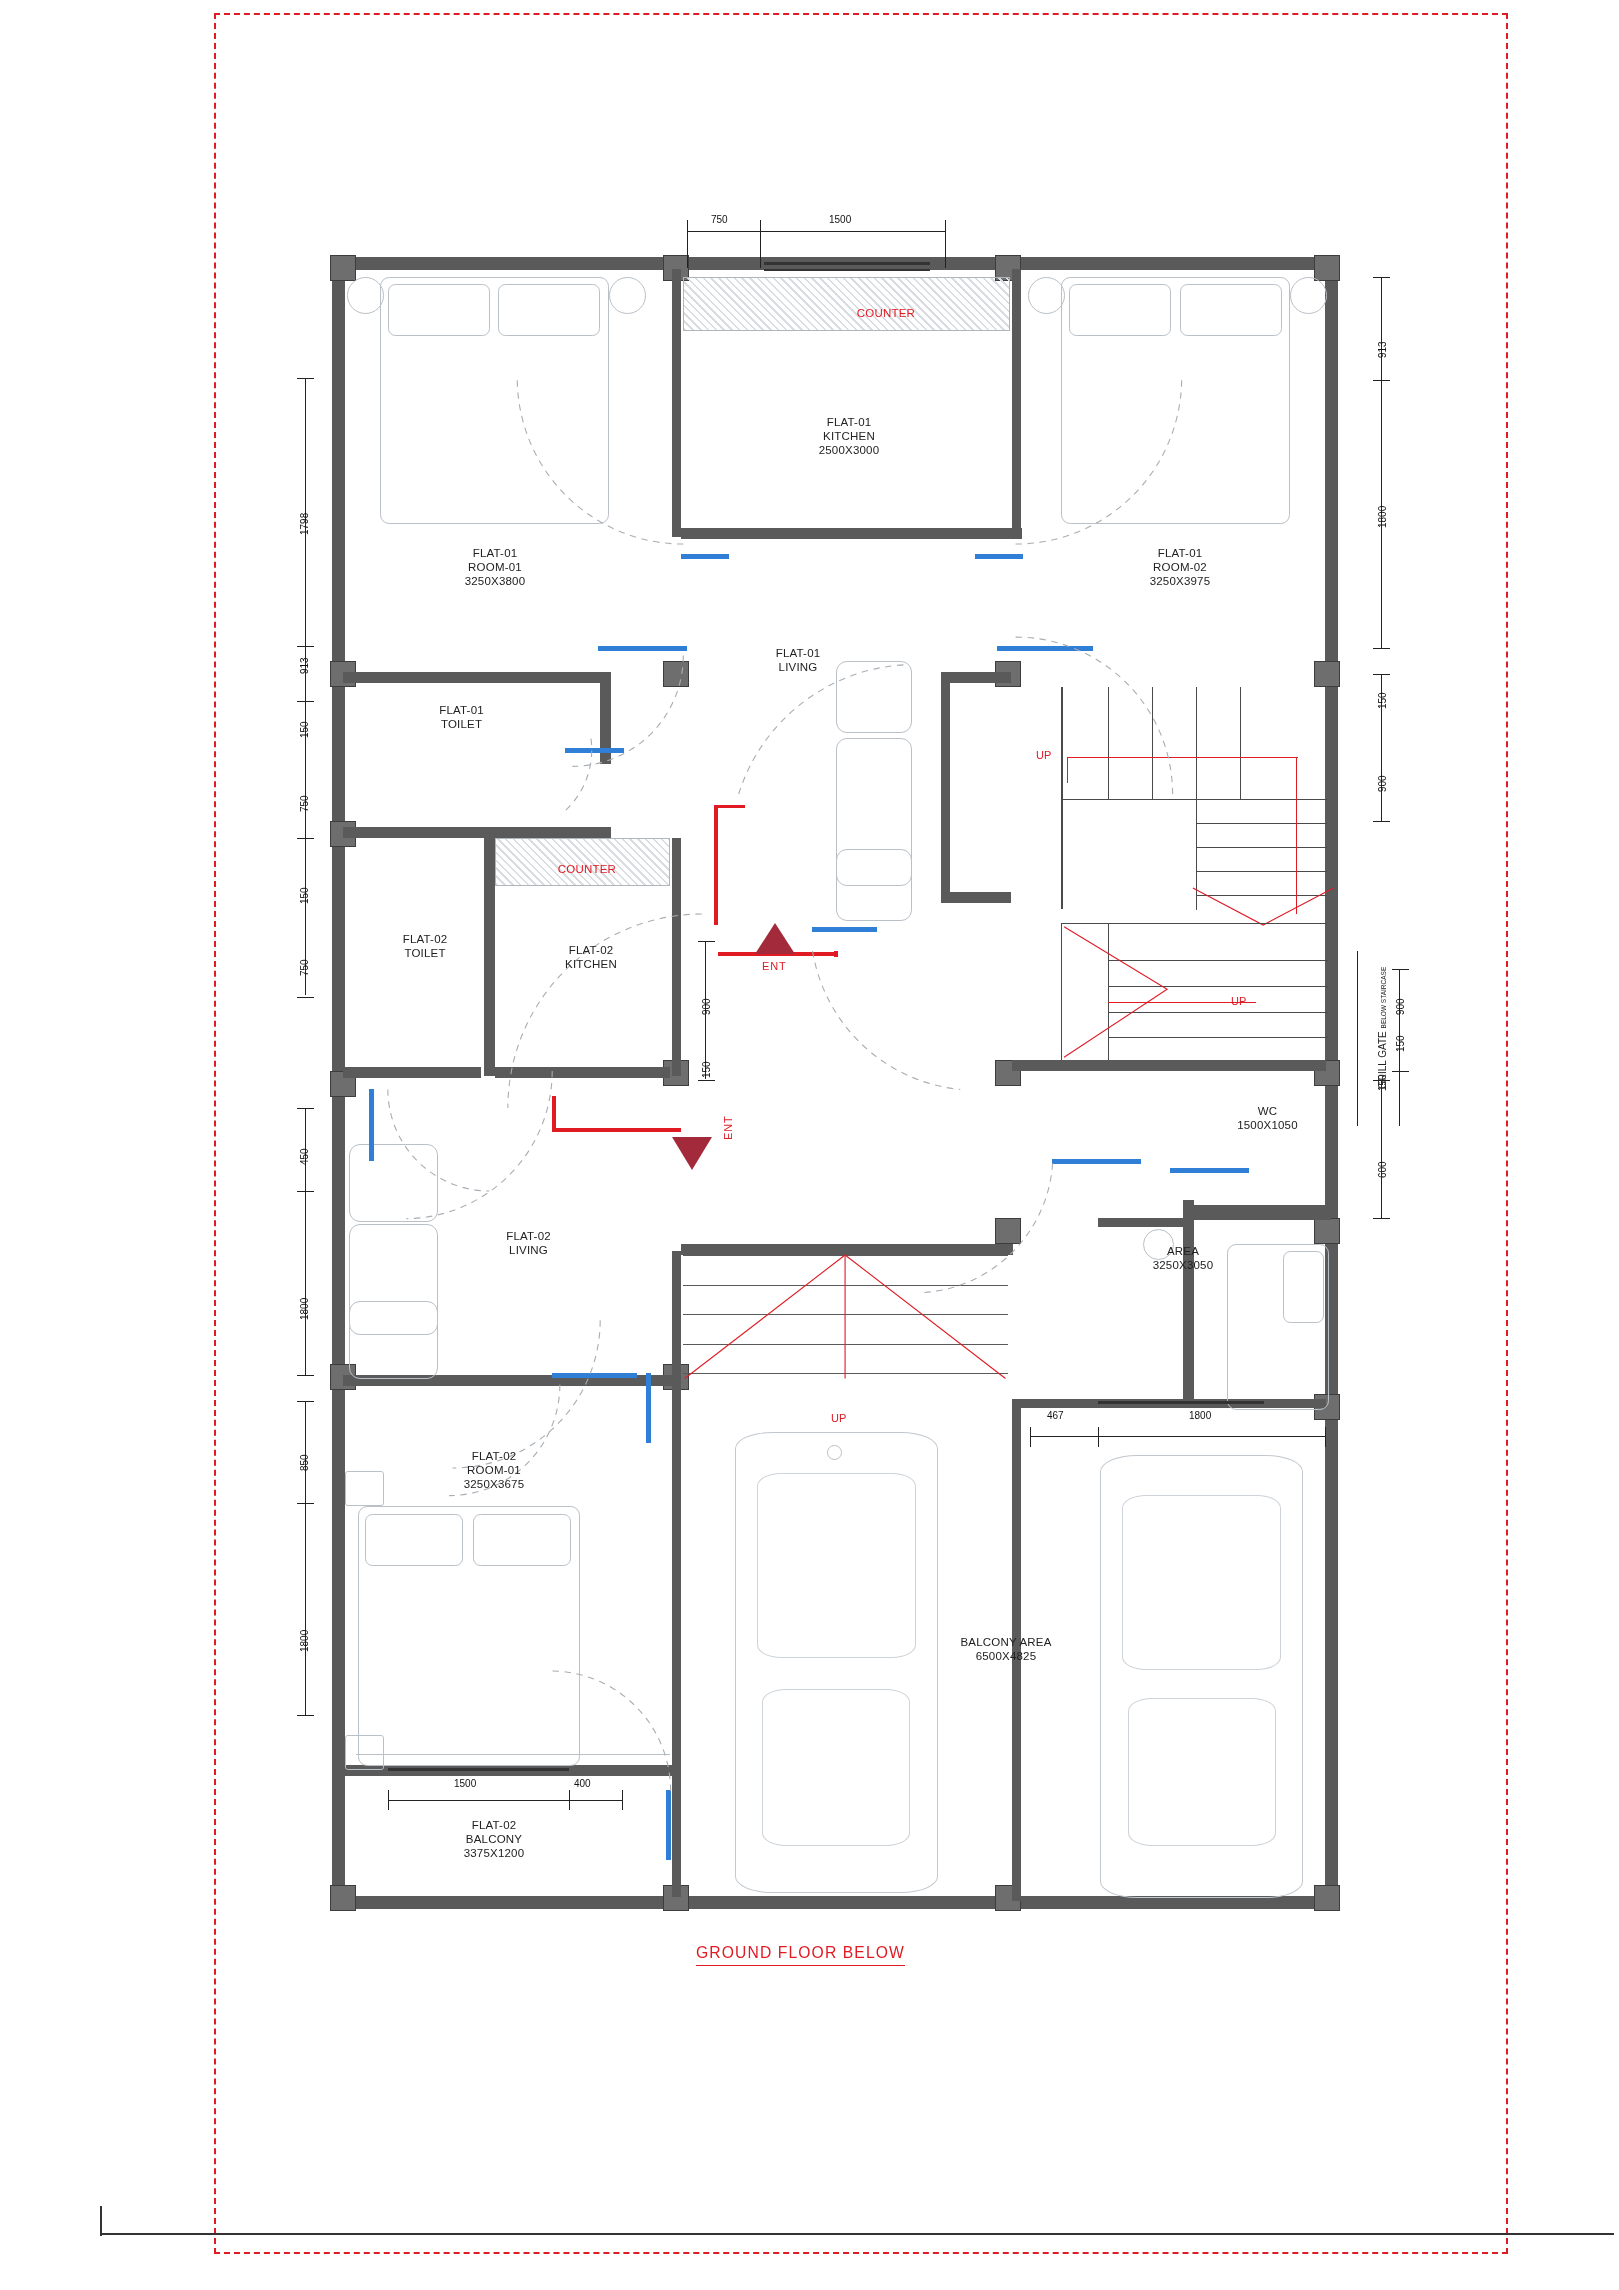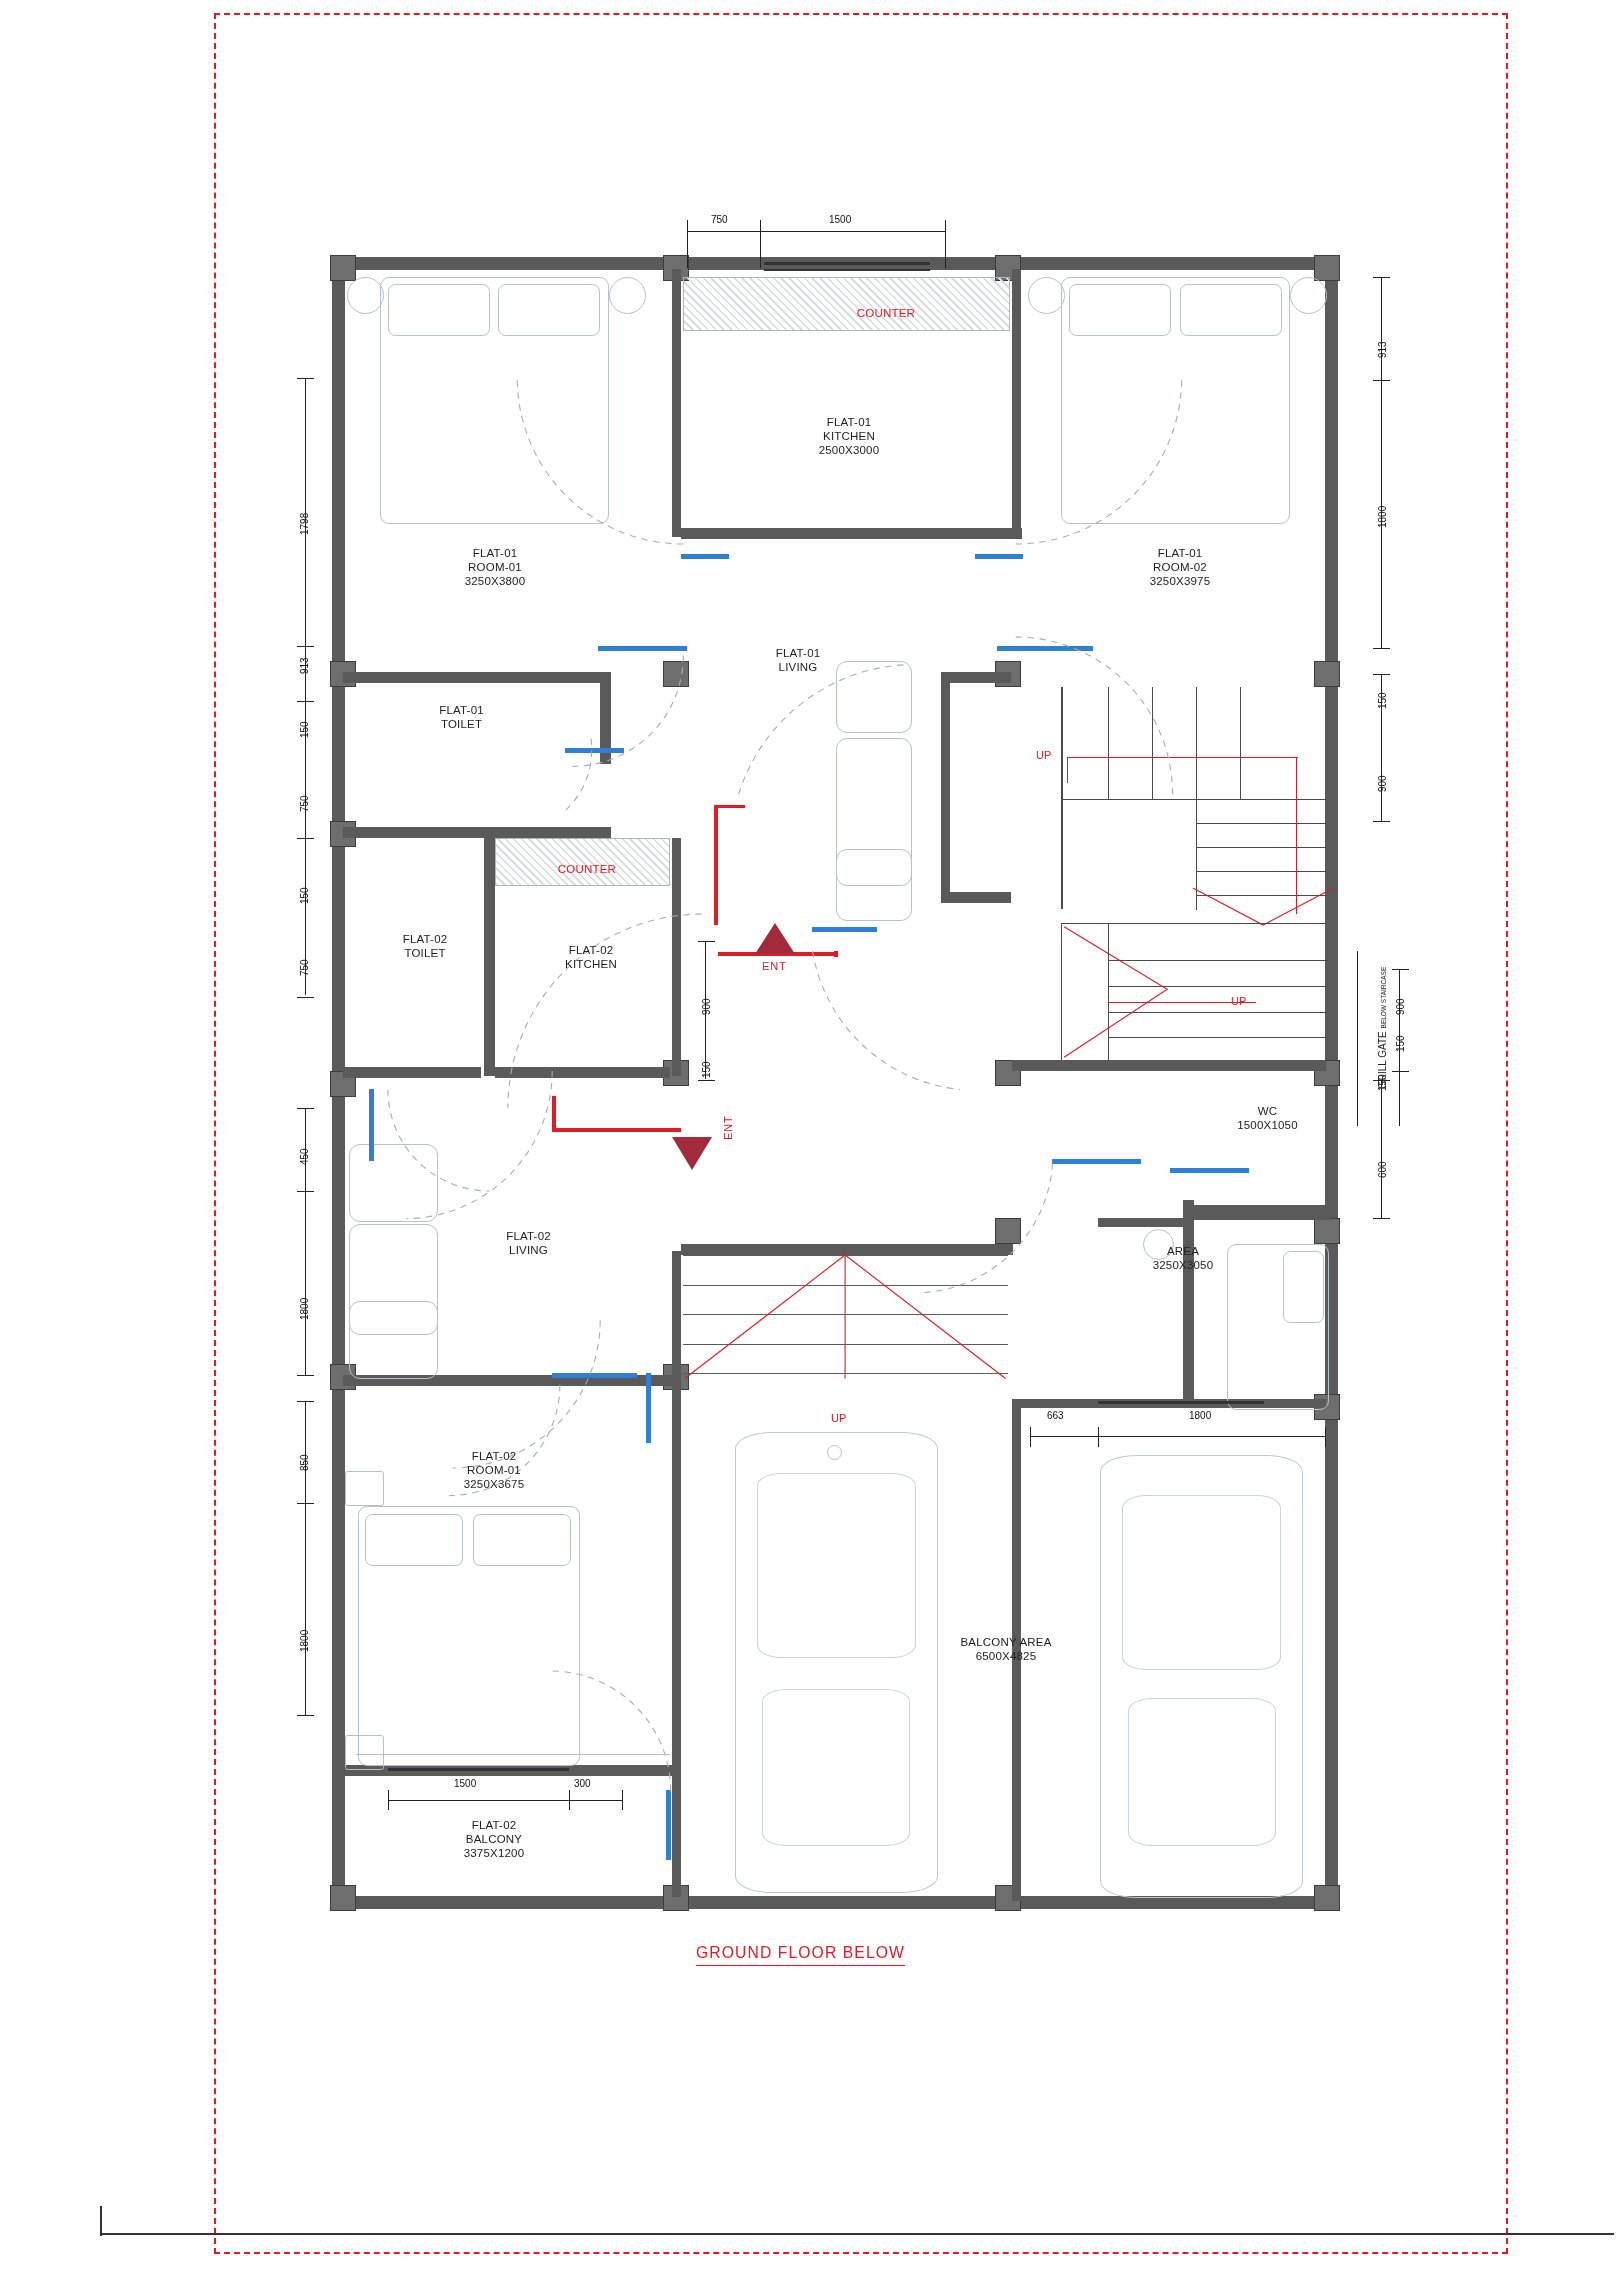--- a/index.html
+++ b/index.html
@@ -341,30 +341,30 @@
     <div class="dimline" style="left:705px;top:941px;width:0.9px;height:138px;"></div>
     <div class="dimline" style="left:698px;top:941px;width:16.6px;height:0.9px;"></div>
     <div class="dimline" style="left:698px;top:1080px;width:16.6px;height:0.9px;"></div>
     <div class="dim vert" style="left:701px;top:1015px;">900</div>
     <div class="dim vert" style="left:701px;top:1078px;">150</div>
 
     <div class="dimline" style="left:1030px;top:1436px;width:295px;height:0.9px;"></div>
     <div class="dimline" style="left:1030px;top:1427px;width:0.9px;height:20px;"></div>
     <div class="dimline" style="left:1098px;top:1427px;width:0.9px;height:20px;"></div>
     <div class="dimline" style="left:1325px;top:1427px;width:0.9px;height:20px;"></div>
-    <div class="dim" style="left:1047px;top:1410px;">663</div>
+    <div class="dim" style="left:1047px;top:1410px;">467</div>
     <div class="dim" style="left:1189px;top:1410px;">1800</div>
 
     <div class="dimline" style="left:388px;top:1800px;width:181px;height:0.9px;"></div>
     <div class="dimline" style="left:388px;top:1790px;width:0.9px;height:20px;"></div>
     <div class="dimline" style="left:569px;top:1790px;width:0.9px;height:20px;"></div>
     <div class="dimline" style="left:569px;top:1800px;width:54px;height:0.9px;"></div>
     <div class="dimline" style="left:622px;top:1790px;width:0.9px;height:20px;"></div>
     <div class="dim" style="left:454px;top:1778px;">1500</div>
-    <div class="dim" style="left:574px;top:1778px;">300</div>
+    <div class="dim" style="left:574px;top:1778px;">400</div>
 
     <div class="lbl" style="left:384px;top:546px;width:222px;">FLAT-01
 ROOM-01
 3250X3800</div>
     <div class="lbl" style="left:738px;top:415px;width:222px;">FLAT-01
 KITCHEN
 2500X3000</div>
     <div class="lbl" style="left:1069px;top:546px;width:222px;">FLAT-01
 ROOM-02
 3250X3975</div>

